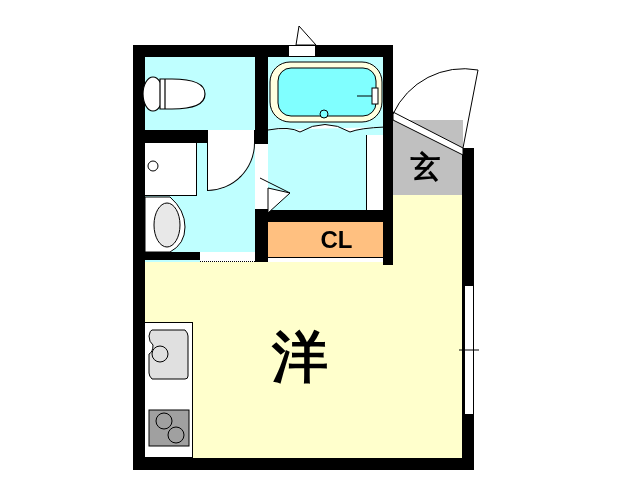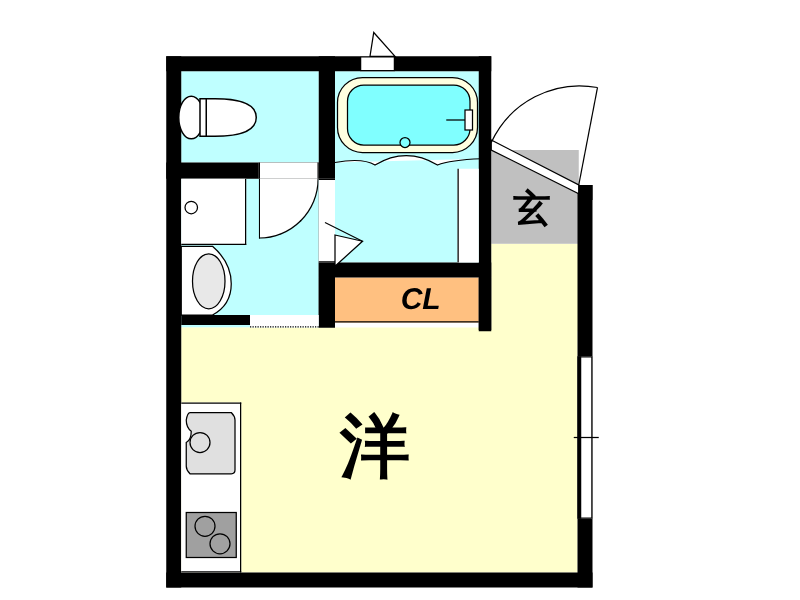--- a/index.html
+++ b/index.html
@@ -80,15 +80,15 @@
   <path d="M152,330 L185,330 Q188,333 188,336 L188,376 Q188,379 185,379 L152,379 Q149,376 149,373 L149,354 Q153,352 153,345 Q149,342 149,336 Q150,330 152,330 Z" fill="#E0E0E0" stroke="#000" stroke-width="1"></path>
   <circle cx="160" cy="354" r="8" fill="#E0E0E0" stroke="#000" stroke-width="1"></circle>
 
   <rect x="149" y="410" width="40" height="36" fill="#A0A0A0" stroke="#000" stroke-width="1"></rect>
   <circle cx="164" cy="421" r="8" fill="#A0A0A0" stroke="#000" stroke-width="1"></circle>
   <circle cx="176" cy="435" r="8" fill="#A0A0A0" stroke="#000" stroke-width="1"></circle>
 
   <line x1="459" y1="350" x2="479" y2="350" stroke="#000" stroke-width="1"></line>
 </svg>
 
-<div class="abs room-label" style="left:268px;top:222px;width:137px;height:36px;font-size:24px;font-family:'Liberation Sans',sans-serif;font-style:italic;">CL</div>
+<div class="abs room-label" style="left:268px;top:222px;width:137px;height:36px;font-size:24px;font-family:'Liberation Sans',sans-serif;">CL</div>
 <div class="abs room-label" style="left:403px;top:145px;width:45px;height:45px;font-size:30px;">玄</div>
 <div class="abs room-label" style="left:255px;top:320px;width:90px;height:75px;font-size:56px;">洋</div>
 
 </body></html>

